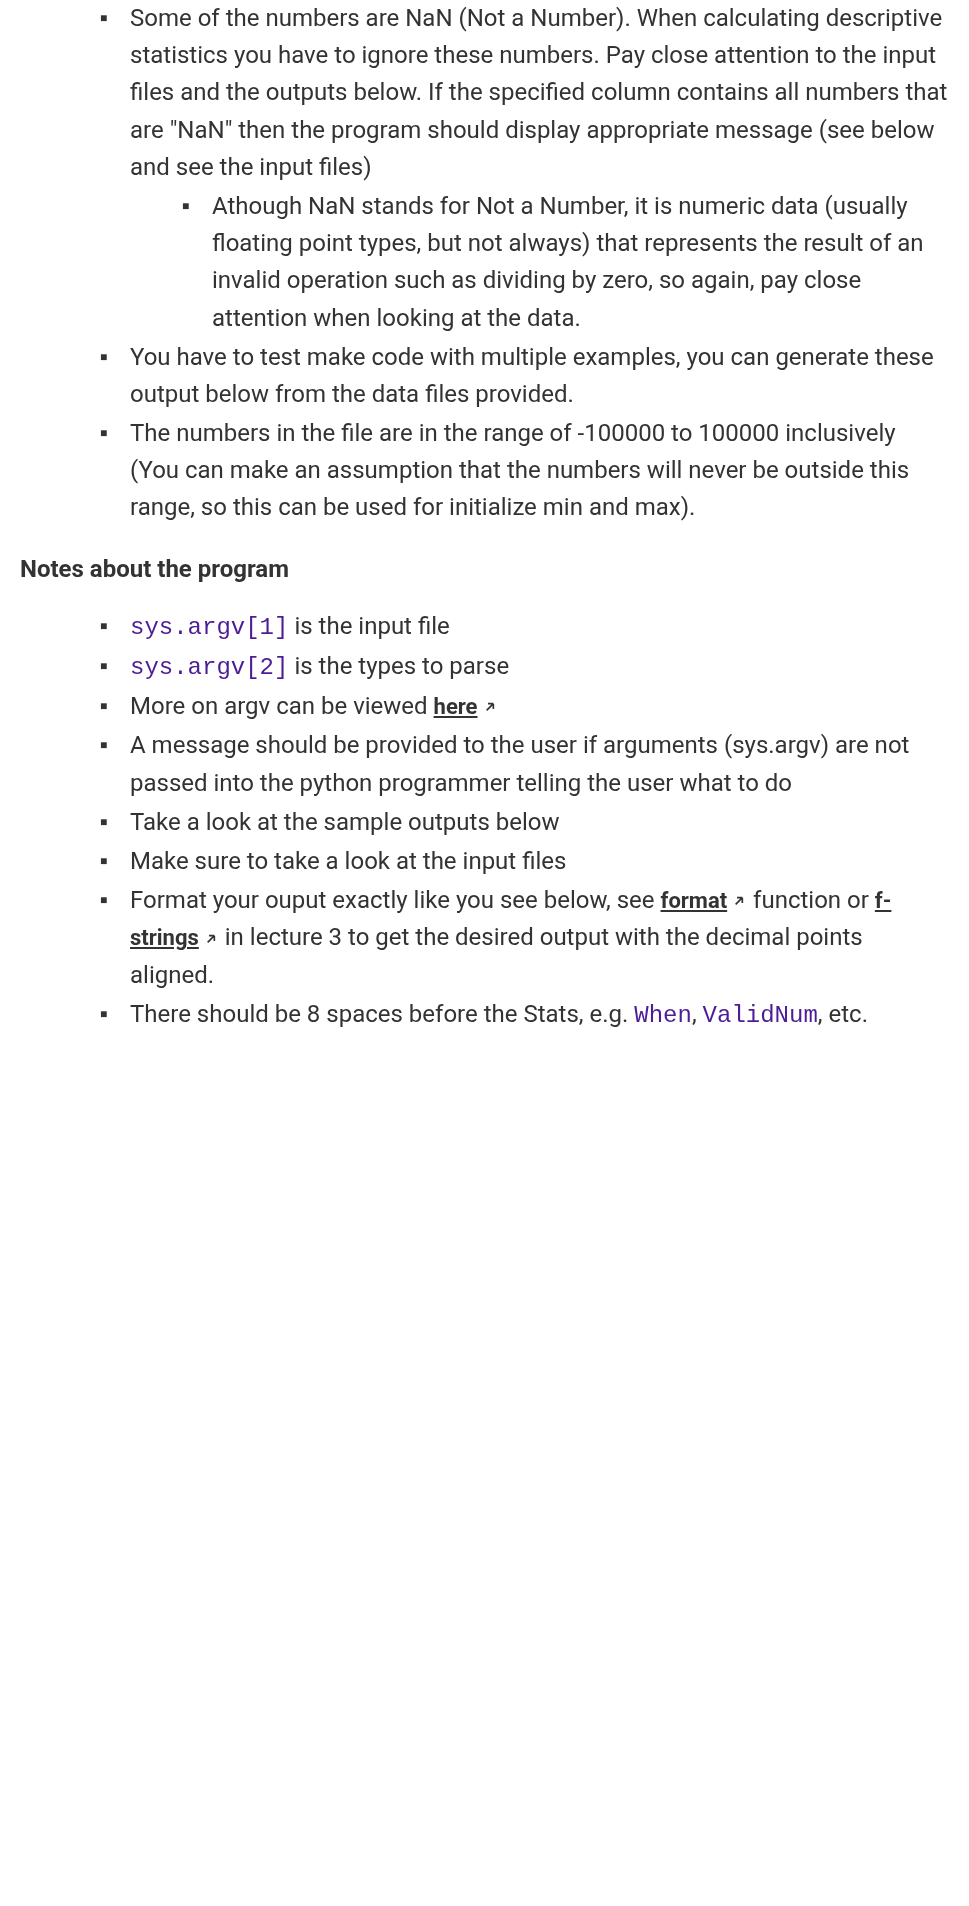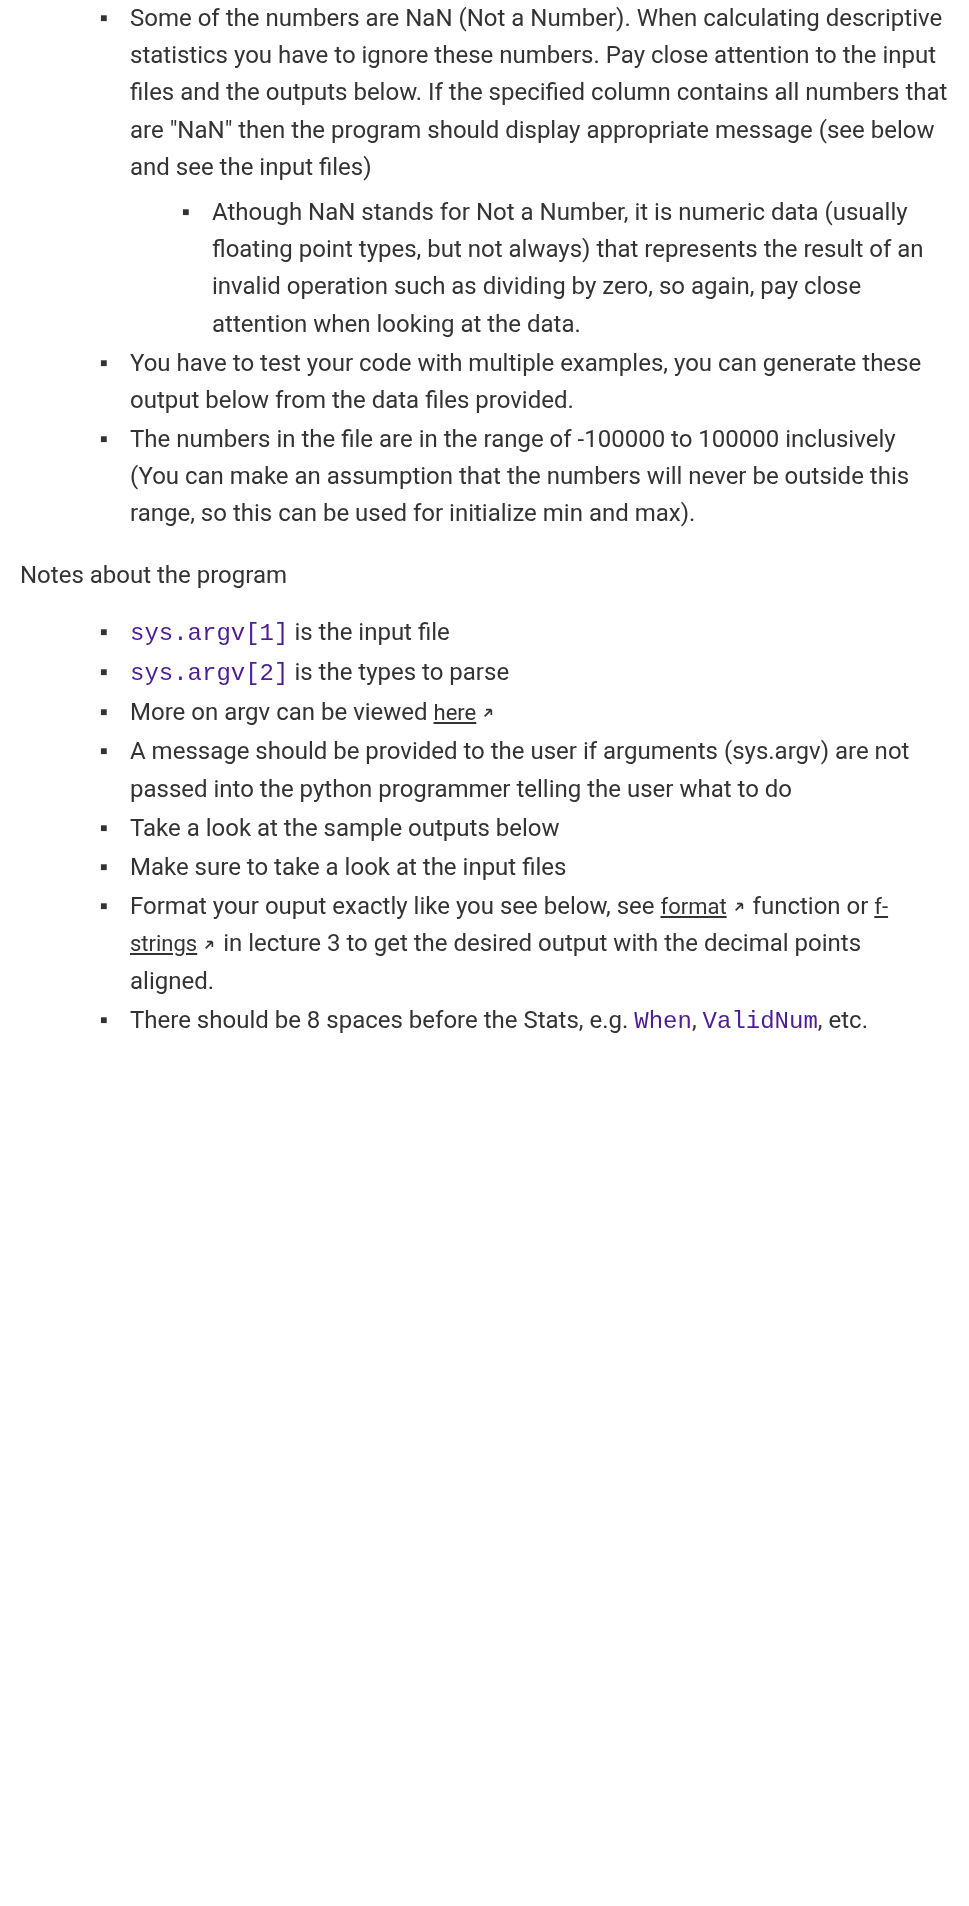--- a/index.html
+++ b/index.html
@@ -16,36 +16,37 @@
   li { position: relative; padding-left: 30px; margin-bottom: 2px; }
   li::before {
     content: "■";
     position: absolute;
     left: 0;
     top: 9px;
     font-size: 12px;
     color: #333;
   }
   .outer { margin-left: 80px; }
-  .nested { margin-left: 52px; margin-top: 8px; }
+  .nested { margin-left: 52px; margin-top: 2px; }
   .section-heading {
-    font-weight: 400;
+    font-weight: 700;
     color: #333;
     margin: 24px 0 20px 0;
     font-size: 24px;
   }
   .code {
     font-family: "Courier New", Courier, monospace;
     color: #4c1d95;
     font-size: 24px;
   }
   .link {
     color: #333;
     text-decoration: underline;
     font-size: 22px;
+    font-weight: bold;
   }
   .ext-icon {
     display: inline-block;
     vertical-align: middle;
     margin-left: 4px;
   }
   .ext-icon svg { width: 16px; height: 16px; }
 </style>
 </head>
 <body>
@@ -53,21 +54,21 @@
 <ul class="outer">
   <li>
     <span>Some of the numbers are NaN (Not a Number). When calculating descriptive statistics you have to ignore these numbers. Pay close attention to the input files and the outputs below. If the specified column contains all numbers that are "NaN" then the program should display appropriate message (see below and see the input files)</span>
     <ul class="nested">
       <li>
         <span>Athough NaN stands for Not a Number, it is numeric data (usually floating point types, but not always) that represents the result of an invalid operation such as dividing by zero, so again, pay close attention when looking at the data.</span>
       </li>
     </ul>
   </li>
   <li>
-    <span>You have to test your code with multiple examples, you can generate these output below from the data files provided.</span>
+    <span>You have to test make code with multiple examples, you can generate these output below from the data files provided.</span>
   </li>
   <li>
     <span>The numbers in the file are in the range of -100000 to 100000 inclusively (You can make an assumption that the numbers will never be outside this range, so this can be used for initialize min and max).</span>
   </li>
 </ul>
 
 <div class="section-heading">Notes about the program</div>
 
 <ul class="outer">
   <li>

